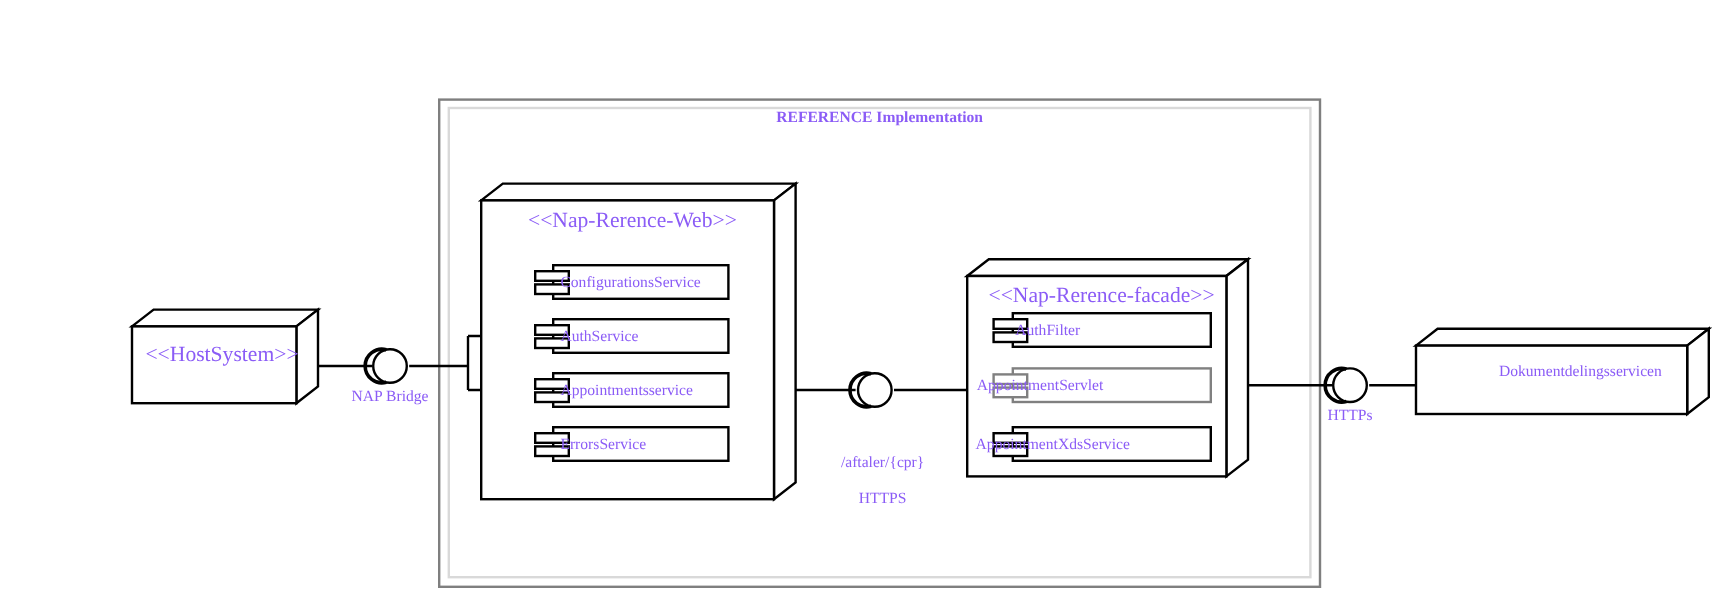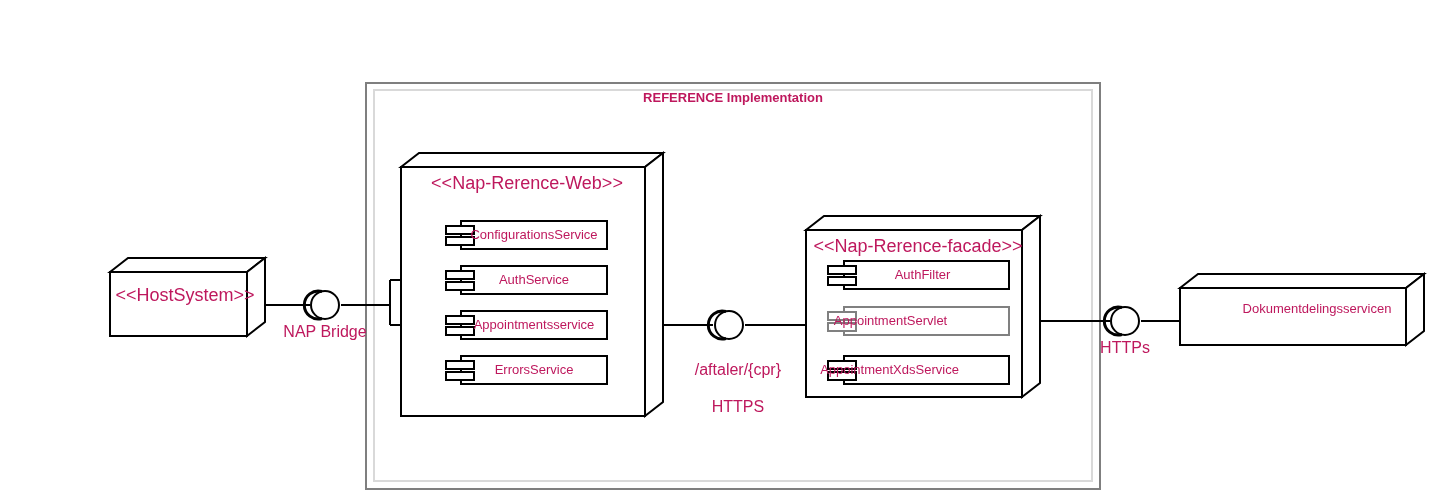--- a/index.html
+++ b/index.html
@@ -20,44 +20,44 @@
   }
   #svg-layer {
     position: absolute;
     left: 0;
     top: 0;
     width: 1434px;
     height: 497px;
   }
   .lbl {
     position: absolute;
-    font-family: Liberation Sans, sans-serif;
-    color: #be185d;
+    font-family: Liberation Serif, serif;
+    color: #8b5cf6;
     white-space: pre;
     line-height: 1.15;
   }
   .lbl-center {
     text-align: center;
     transform: translateX(-50%);
   }
   .lbl-right {
-    text-align: center;
+    text-align: left;
   }
   .title-bold {
     font-weight: bold;
     font-size: 13px;
   }
   .node-stereo {
     font-size: 18px;
   }
   .comp-name {
     font-size: 13px;
   }
   .conn-label {
-    font-size: 16px;
+    font-size: 13px;
   }
   .plain-name {
     font-size: 13px;
     padding-left: 48px;
   }
 </style>
 </head>
 <body>
 
 <div id="canvas">
@@ -185,20 +185,20 @@
   <div class="lbl lbl-right comp-name" style="left:467px; top:273px; width:134px;">AuthService</div>
   <div class="lbl lbl-right comp-name" style="left:467px; top:318px; width:134px;">Appointmentsservice</div>
   <div class="lbl lbl-right comp-name" style="left:467px; top:363px; width:134px;">ErrorsService</div>
 
   <div class="lbl lbl-right comp-name" style="left:846px; top:268px; width:153px;">AuthFilter</div>
   <div class="lbl lbl-right comp-name" style="left:814px; top:314px; width:153px;">AppointmentServlet</div>
   <div class="lbl lbl-right comp-name" style="left:813px; top:363px; width:153px;">AppointmentXdsService</div>
 
   <div class="lbl lbl-center conn-label" style="left:325px; top:323px;">NAP Bridge</div>
 
-  <div class="lbl lbl-center conn-label" style="left:729px; top:343px;">
+  <div class="lbl lbl-center conn-label" style="left:729px; top:363px;">
     <span>/aftaler/{cpr}</span><br>
     <span>HTTPS</span>
   </div>
 
   <div class="lbl lbl-center conn-label" style="left:1125px; top:339px;">HTTPs</div>
 
 </div>
 
 </body></html>

